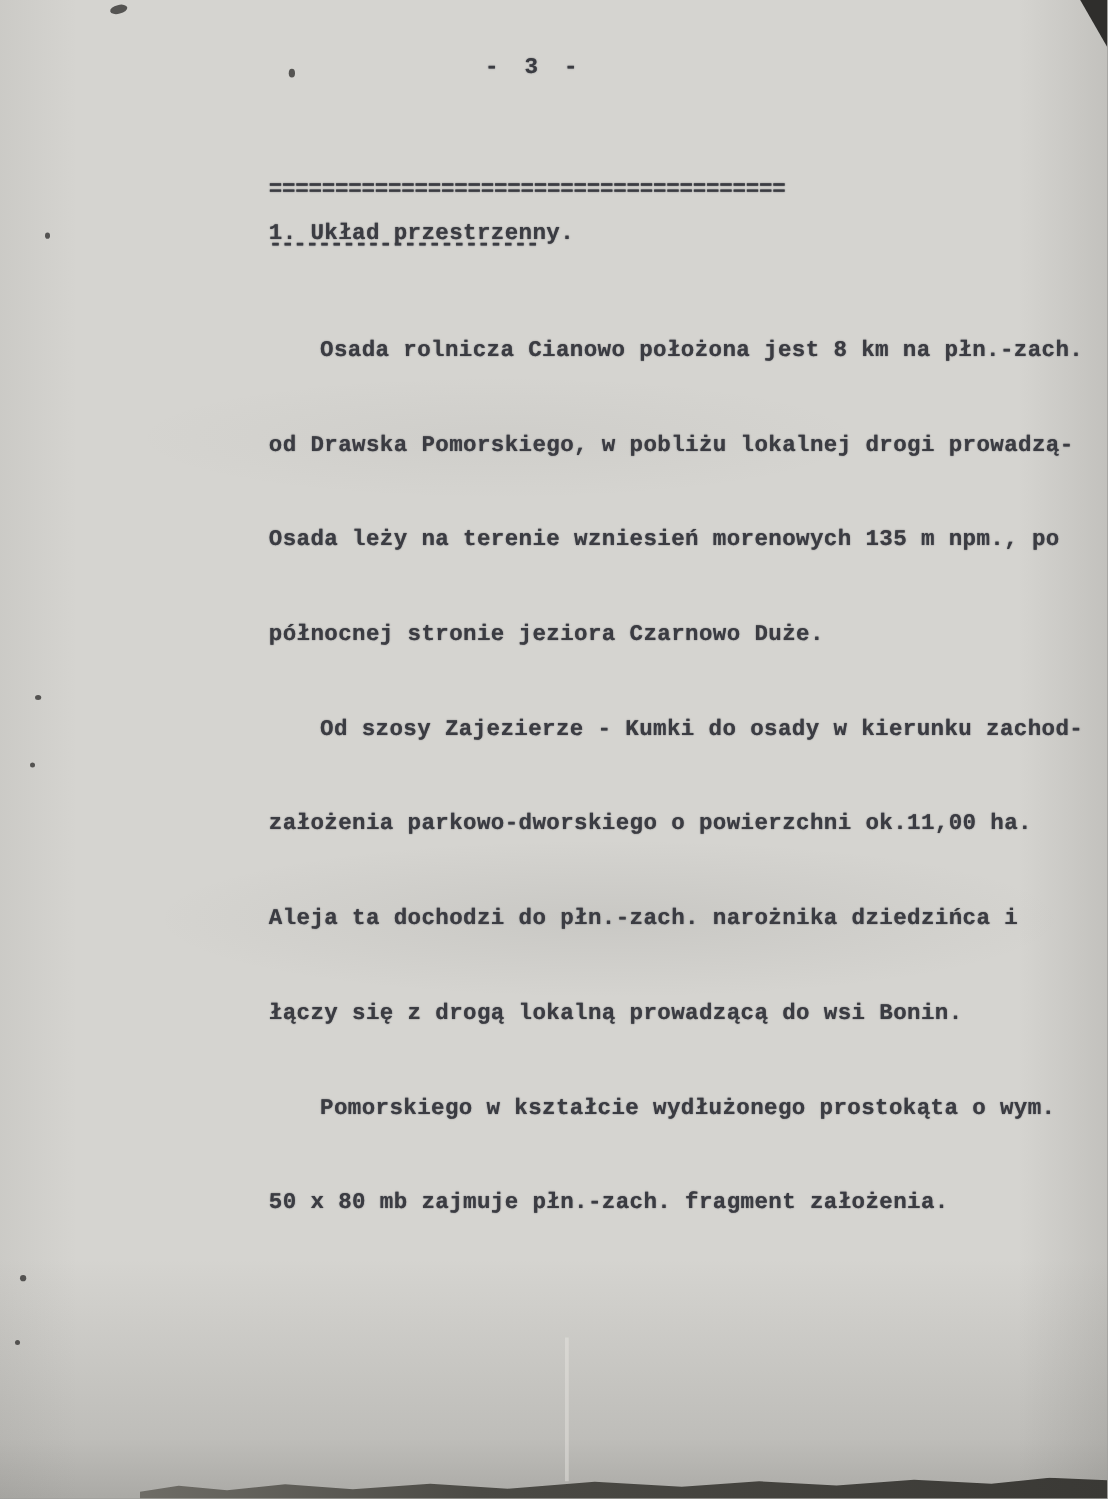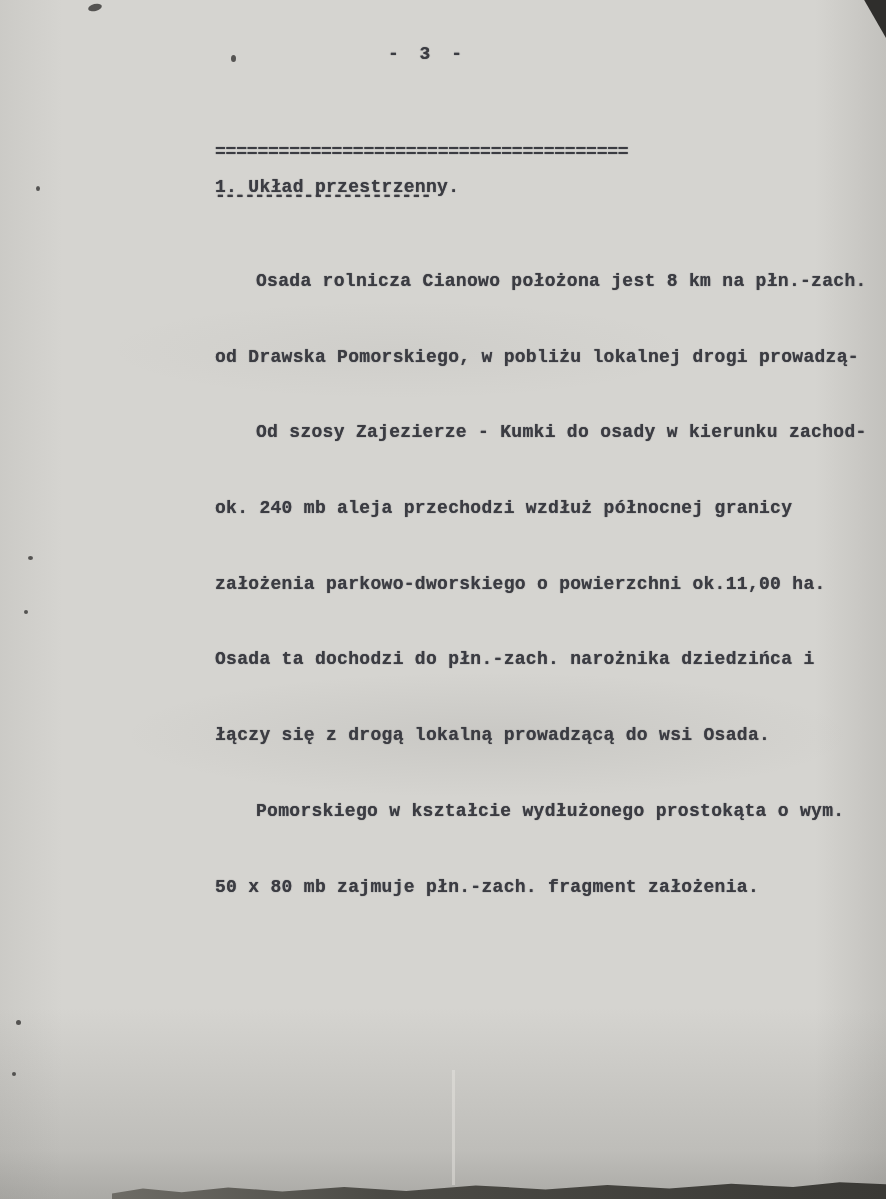--- a/index.html
+++ b/index.html
@@ -114,25 +114,26 @@
   <div class="typewriter page-number">- 3 -</div>
 
   <div class="typewriter heading-underline">=======================================</div>
 
   <div class="typewriter section-title">1. Układ przestrzenny.</div>
   <div class="typewriter section-underline">----------------------</div>
 
   <div class="text-block typewriter">
     <div class="line indent">Osada rolnicza Cianowo położona jest 8 km na płn.-zach.</div>
     <div class="line">od Drawska Pomorskiego, w pobliżu lokalnej drogi prowadzą-</div>
+    <div class="line">Osada leży na terenie wzniesień morenowych 135 m npm., po</div>
+    <div class="line">północnej stronie jeziora Czarnowo Duże.</div>
     <div class="line indent">Od szosy Zajezierze - Kumki do osady w kierunku zachod-</div>
-    <div class="line">ok. 240 mb aleja przechodzi wzdłuż północnej granicy</div>
     <div class="line">założenia parkowo-dworskiego o powierzchni ok.11,00 ha.</div>
-    <div class="line">Osada ta dochodzi do płn.-zach. narożnika dziedzińca i</div>
-    <div class="line">łączy się z drogą lokalną prowadzącą do wsi Osada.</div>
+    <div class="line">Aleja ta dochodzi do płn.-zach. narożnika dziedzińca i</div>
+    <div class="line">łączy się z drogą lokalną prowadzącą do wsi Bonin.</div>
     <div class="line indent">Pomorskiego w kształcie wydłużonego prostokąta o wym.</div>
     <div class="line">50 x 80 mb zajmuje płn.-zach. fragment założenia.</div>
     
     
     
     
     
     
     
     

